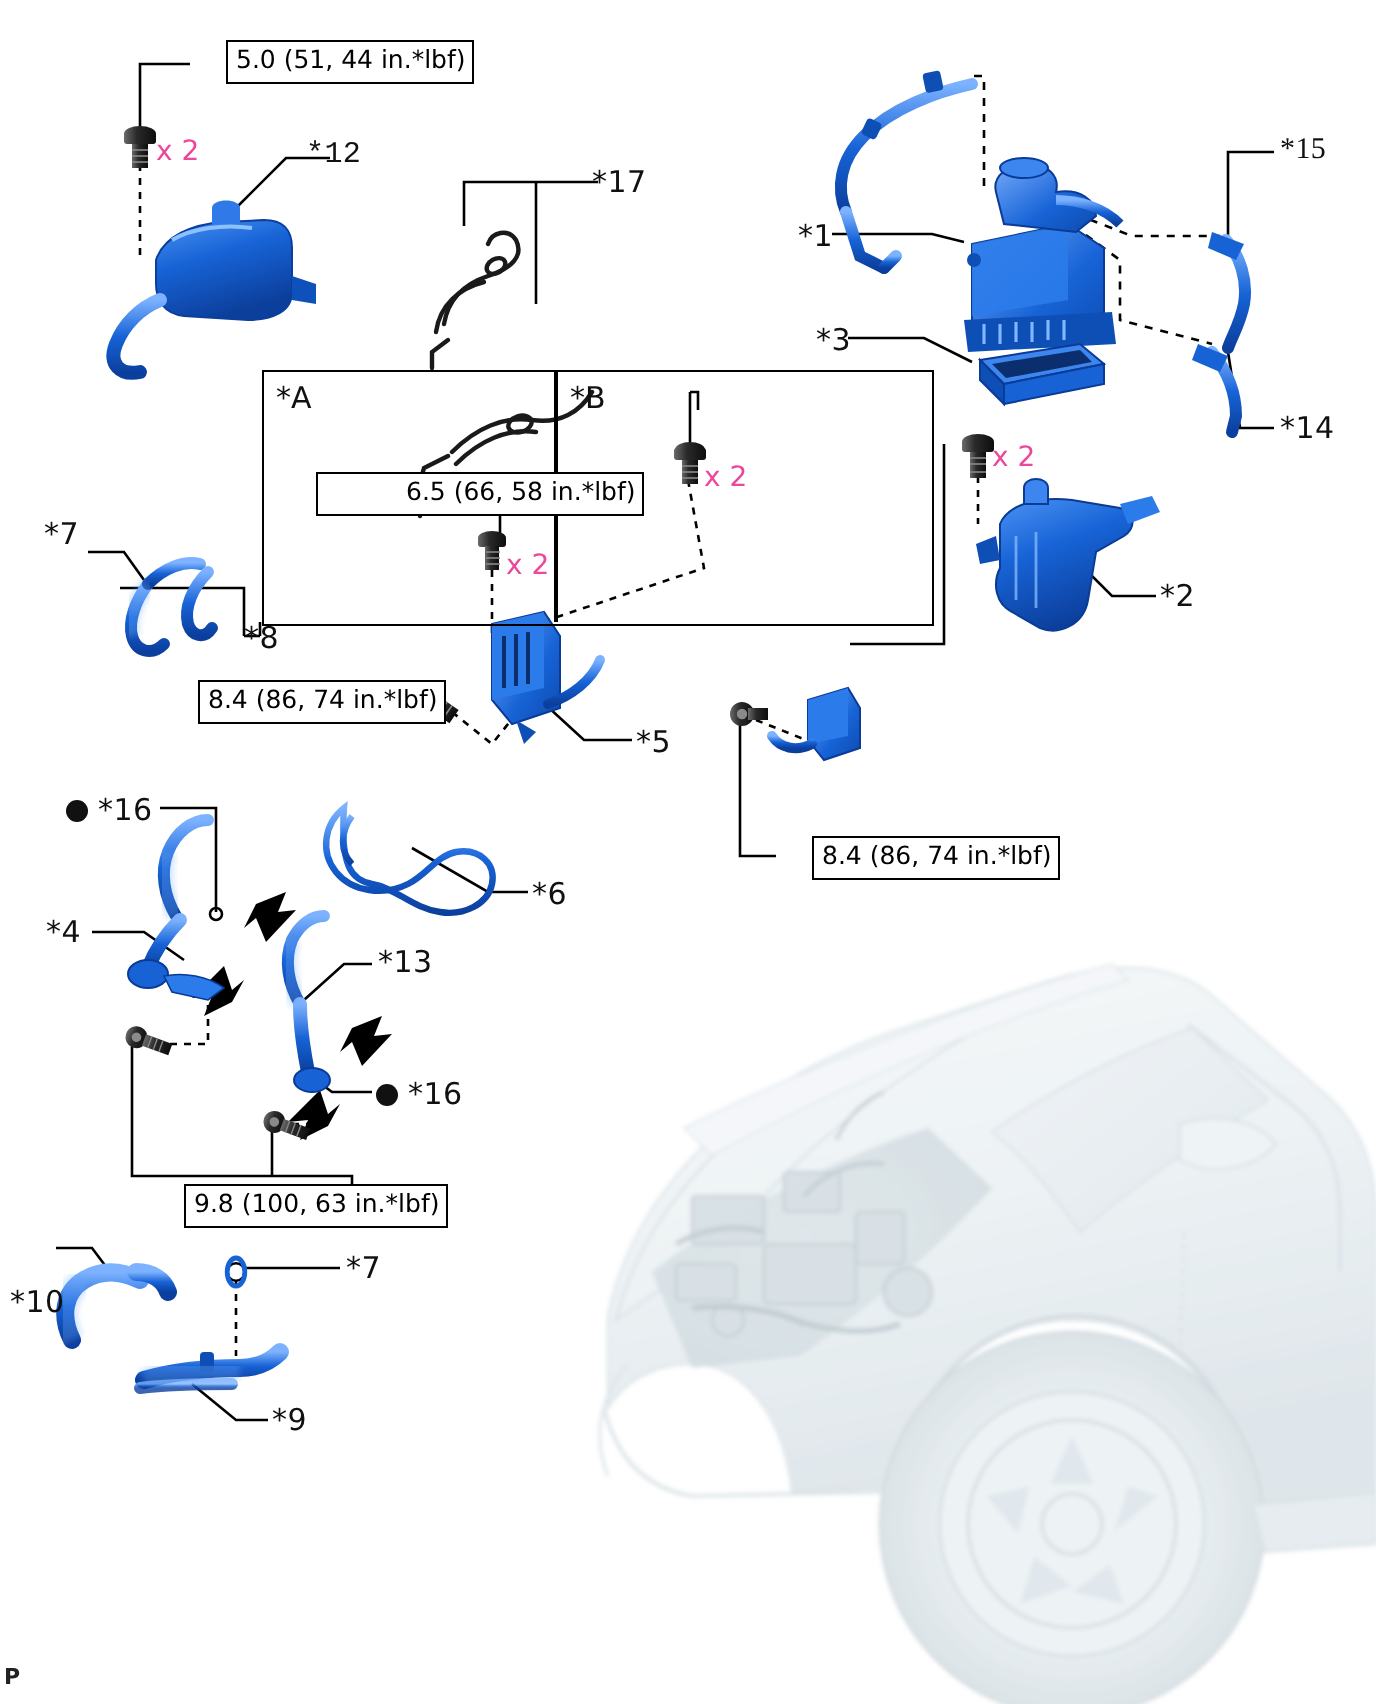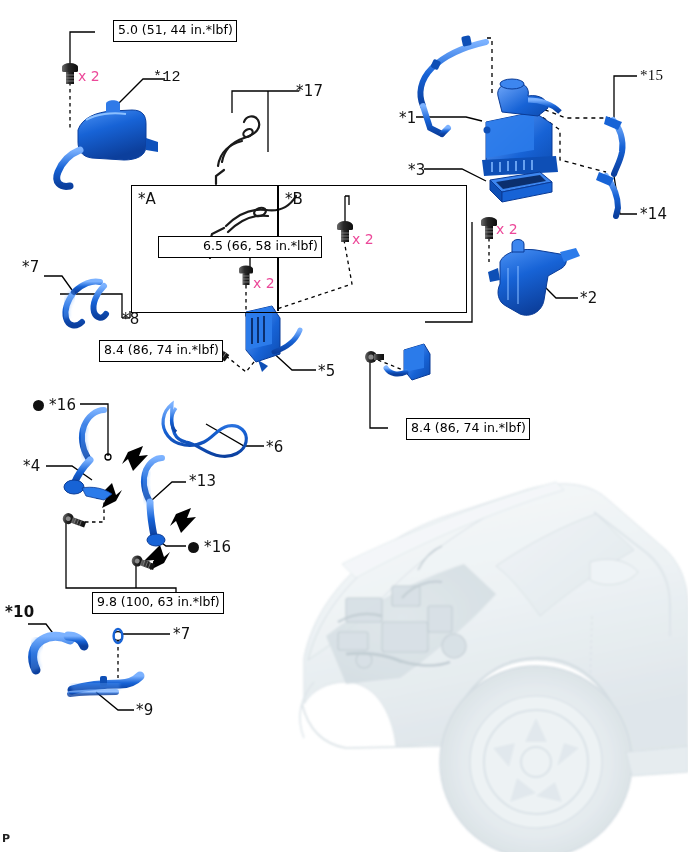--- a/index.html
+++ b/index.html
@@ -505,21 +505,21 @@
 
   <div class="abs ref" style="left:399px;top:109px;">*1</div>
   <div class="abs ref" style="left:580px;top:289px;">*2</div>
   <div class="abs ref" style="left:408px;top:161px;">*3</div>
   <div class="abs ref" style="left:23px;top:457px;">*4</div>
   <div class="abs ref" style="left:318px;top:362px;">*5</div>
   <div class="abs ref" style="left:266px;top:438px;">*6</div>
   <div class="abs ref" style="left:22px;top:258px;">*7</div>
   <div class="abs ref" style="left:122px;top:310px;">*8</div>
   <div class="abs ref" style="left:136px;top:701px;">*9</div>
-  <div class="abs ref" style="left:5px;top:603px;font-weight:bold;">*10</div>
+  <div class="abs ref" style="left:5px;top:642px;">*10</div>
   <div class="abs ref" style="left:173px;top:625px;">*7</div>
   <div class="abs ref" style="left:153px;top:69px;font-family:Liberation Mono, monospace;">*12</div>
   <div class="abs ref" style="left:189px;top:472px;">*13</div>
   <div class="abs ref" style="left:640px;top:205px;">*14</div>
   <div class="abs ref" style="left:640px;top:67px;font-family:Liberation Serif, serif;">*15</div>
   <div class="abs ref" style="left:296px;top:82px;">*17</div>
 
   <div class="abs" style="left:33px;top:396px;display:flex;align-items:center;gap:5px;">
     <span class="bullet"></span>
     <span class="ref">*16</span>

